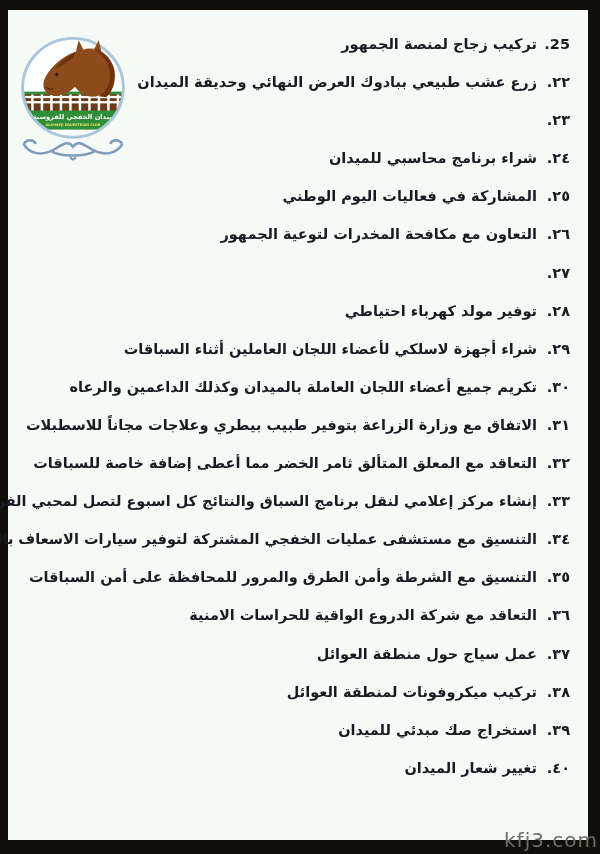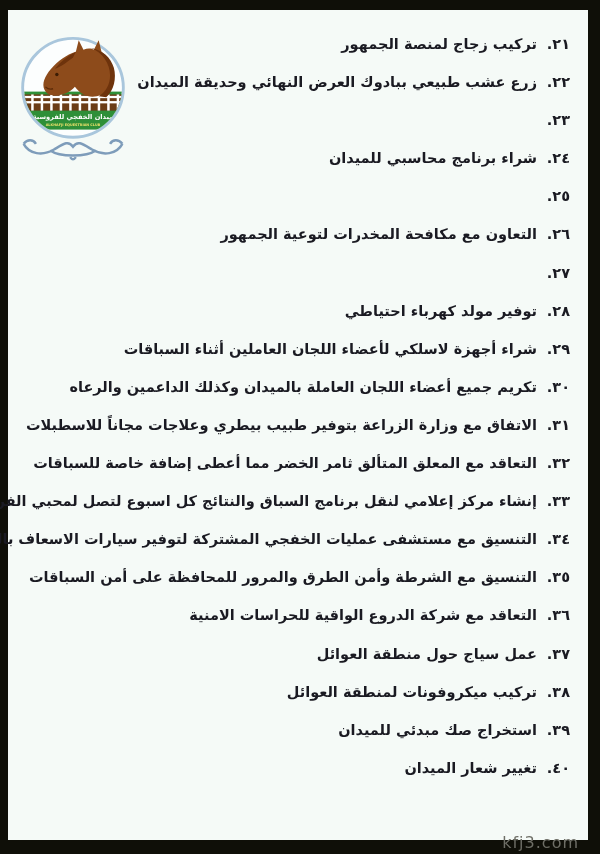--- a/index.html
+++ b/index.html
@@ -31,22 +31,22 @@
     color:#1a1a22;
     white-space:nowrap;
   }
   .item .num{
     min-width:26px;
     margin-left:7px;
     text-align:right;
   }
   .item .txt{letter-spacing:0.2px;text-align:right;}
   .watermark{
-    position:absolute;right:21px;bottom:2px;
-    font-size:16px;color:#6e6e66;letter-spacing:1px;
+    position:absolute;right:2px;bottom:2px;
+    font-size:20px;color:#6e6e66;letter-spacing:1px;
     z-index:5;
   }
 </style>
 </head>
 <body>
 
 <div class="page">
 
   <div class="logo">
     <svg viewBox="0 0 120 148" width="114" height="142">
@@ -94,36 +94,37 @@
         <path fill="#6e330c" d="M79,16 C91,21 99,32 99,45 C99,55 94,63 87,67 L95,68 C103,61 106,48 103,37 C100,26 91,18 79,16 Z"></path>
         <path fill="#6e330c" d="M63,20 C55,24 47,30 41,38 C47,36 55,30 60,26 Z"></path>
         <circle cx="43" cy="44" r="1.8" fill="#3c1d05"></circle>
         <path d="M31,57 C33,59 36,60 39,59" stroke="#5e2c09" stroke-width="1.4" fill="none"></path>
       </g>
     </svg>
   </div>
 
   <div class="list">
     <div class="item">
-        <span class="num">٢١.</span>
+        <span class="num">25.</span>
         <span class="txt">تركيب زجاج لمنصة الجمهور</span>
       </div>
     <div class="item">
         <span class="num">٢٢.</span>
         <span class="txt">زرع عشب طبيعي ببادوك العرض النهائي وحديقة الميدان</span>
       </div>
     <div class="item">
         <span class="num">٢٣.</span>
       </div>
     <div class="item">
         <span class="num">٢٤.</span>
         <span class="txt">شراء برنامج محاسبي للميدان</span>
       </div>
     <div class="item">
         <span class="num">٢٥.</span>
+        <span class="txt">المشاركة في فعاليات اليوم الوطني</span>
       </div>
     <div class="item">
         <span class="num">٢٦.</span>
         <span class="txt">التعاون مع مكافحة المخدرات لتوعية الجمهور</span>
       </div>
     <div class="item">
         <span class="num">٢٧.</span>
       </div>
     <div class="item">
         <span class="num">٢٨.</span>

